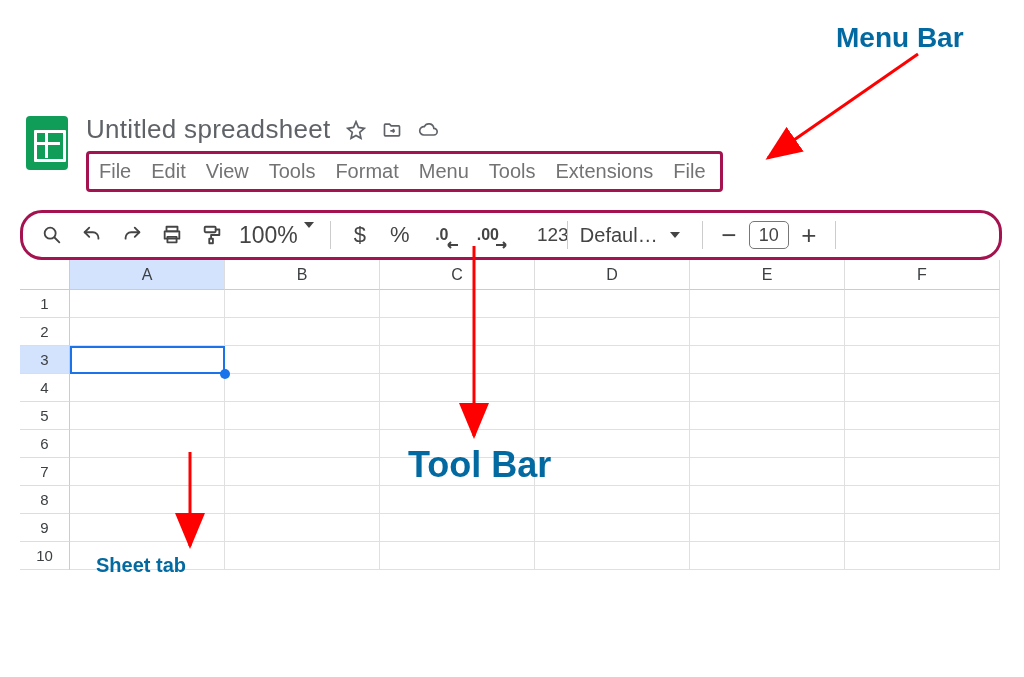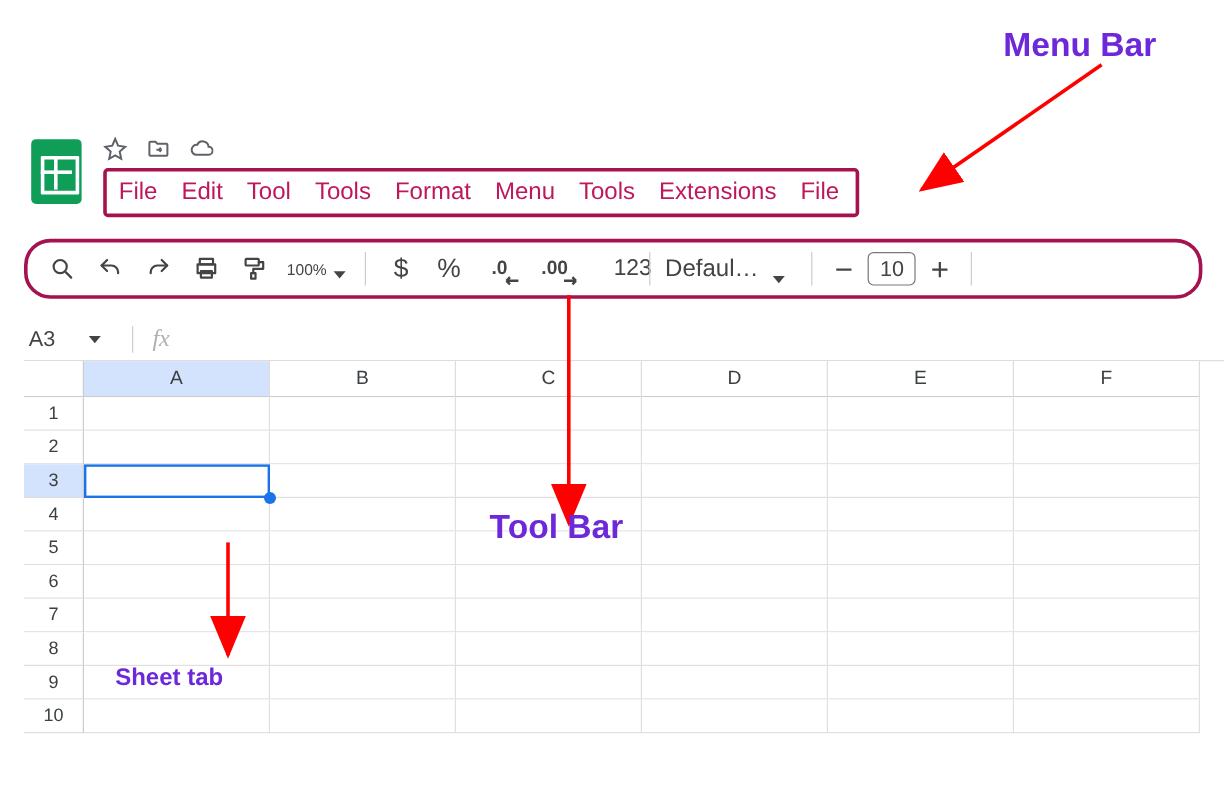--- a/index.html
+++ b/index.html
@@ -96,21 +96,21 @@
   }
   .menubar-wrap {
     border: 3px solid #a4134f;
     border-radius: 4px;
     display: inline-flex;
     align-items: center;
     gap: 20px;
     padding: 6px 14px 6px 10px;
     margin-top: 4px;
     font-size: 20px;
-    color: #be185d;
+    color: #737373;
   }
   .menubar-wrap span {
     cursor: default;
   }
   
   .toolbar-wrap {
     margin-top: 18px;
     margin-left: 0;
     border: 3px solid #a4134f;
     border-radius: 22px;
@@ -140,35 +140,35 @@
     stroke-linejoin: round;
   }
   .tb-sep {
     width: 1px;
     height: 28px;
     background: #ccc;
     margin: 0 6px;
   }
   .zoom {
     display: flex;
-    align-items: flex-end;
+    align-items: flex-start;
     gap: 6px;
-    font-size: 13px;
+    font-size: 23px;
     padding: 0 4px;
   }
   .tri {
     width: 0;
     height: 0;
     border-left: 5px solid transparent;
     border-right: 5px solid transparent;
     border-top: 6px solid #444;
   }
   .font-sel {
     display: flex;
-    align-items: flex-end;
+    align-items: center;
     gap: 12px;
     width: 110px;
   }
   .minus-btn, .plus-btn {
     width: 28px;
     font-size: 26px;
     text-align: center;
     color: #444;
   }
   .font-size-box {
@@ -285,53 +285,54 @@
     right: -6px;
     bottom: -6px;
     width: 10px;
     height: 10px;
     background: #1a73e8;
     border-radius: 50%;
   }
   
   .ann-label {
     position: absolute;
-    color: #6d28d9;
+    color: #0369a1;
     font-weight: 800;
     pointer-events: none;
     font-family: Arial, sans-serif;
   }
 </style>
 </head>
 <body>
 
 <div class="app">
 
   <div class="title-row">
     <div class="logo">
         <div class="grid"></div>
       </div>
     <div class="title-block">
       <div class="title-line">
+        <span class="title-name">Untitled spreadsheet</span>
         <svg class="title-icon" viewBox="0 0 24 24">
             <path d="M12 2l2.9 6.9L22 10l-5.5 4.8L18 22l-6-3.5L6 22l1.5-7.2L2 10l7.1-1.1z"></path>
           </svg>
         <svg class="title-icon" viewBox="0 0 24 24">
             <path d="M3 6a1 1 0 0 1 1-1h5l2 2h9a1 1 0 0 1 1 1v10a1 1 0 0 1-1 1H4a1 1 0 0 1-1-1V6z"></path>
             <path d="M10 13h5m0 0l-2-2m2 2l-2 2"></path>
           </svg>
         <svg class="title-icon" viewBox="0 0 24 24">
             <path d="M7 18a5 5 0 1 1 .6-9.97A6 6 0 0 1 19 10a4 4 0 0 1 0 8H7z"></path>
           </svg>
       </div>
 
       <div class="menubar-wrap">
         <span>File</span>
         <span>Edit</span>
-        <span>Tool</span>
+        <span>View</span>
         <span>Tools</span>
         <span>Format</span>
         <span>Menu</span>
         <span>Tools</span>
         <span>Extensions</span>
         <span>File</span>
       </div>
     </div>
   </div>
 
@@ -401,28 +402,20 @@
     </div>
     <div class="tb-sep"></div>
     <div class="minus-btn">−</div>
     <div class="font-size-box">
         <span>10</span>
       </div>
     <div class="plus-btn">+</div>
     <div class="tb-sep"></div>
   </div>
 
-  <div class="fxrow">
-    <div class="name-box">
-      <span>A3</span>
-      <div class="tri"></div>
-    </div>
-    <div class="fx-sep"></div>
-    <span class="fx-label">fx</span>
-  </div>
 
   <div class="grid-area">
     <div class="rowhdr-col">
       <div class="corner"></div>
       <div class="row-hdr">1</div>
       <div class="row-hdr">2</div>
       <div class="row-hdr sel">3</div>
       <div class="row-hdr">4</div>
       <div class="row-hdr">5</div>
       <div class="row-hdr">6</div>
@@ -535,14 +528,14 @@
   </defs>
 
   <line x1="918" y1="54" x2="768" y2="158" stroke="#ff0000" stroke-width="3" marker-end="url(#arrowhead)"></line>
 
   <line x1="474" y1="246" x2="474" y2="436" stroke="#ff0000" stroke-width="3" marker-end="url(#arrowhead)"></line>
 
   <line x1="190" y1="452" x2="190" y2="546" stroke="#ff0000" stroke-width="3" marker-end="url(#arrowhead)"></line>
 </svg>
 
 <div class="ann-label" style="left:836px; top:22px; font-size:28px;">Menu Bar</div>
-<div class="ann-label" style="left:408px; top:423px; font-size:28px;">Tool Bar</div>
+<div class="ann-label" style="left:408px; top:444px; font-size:36px;">Tool Bar</div>
 <div class="ann-label" style="left:96px; top:554px; font-size:20px;">Sheet tab</div>
 
 </body></html>

